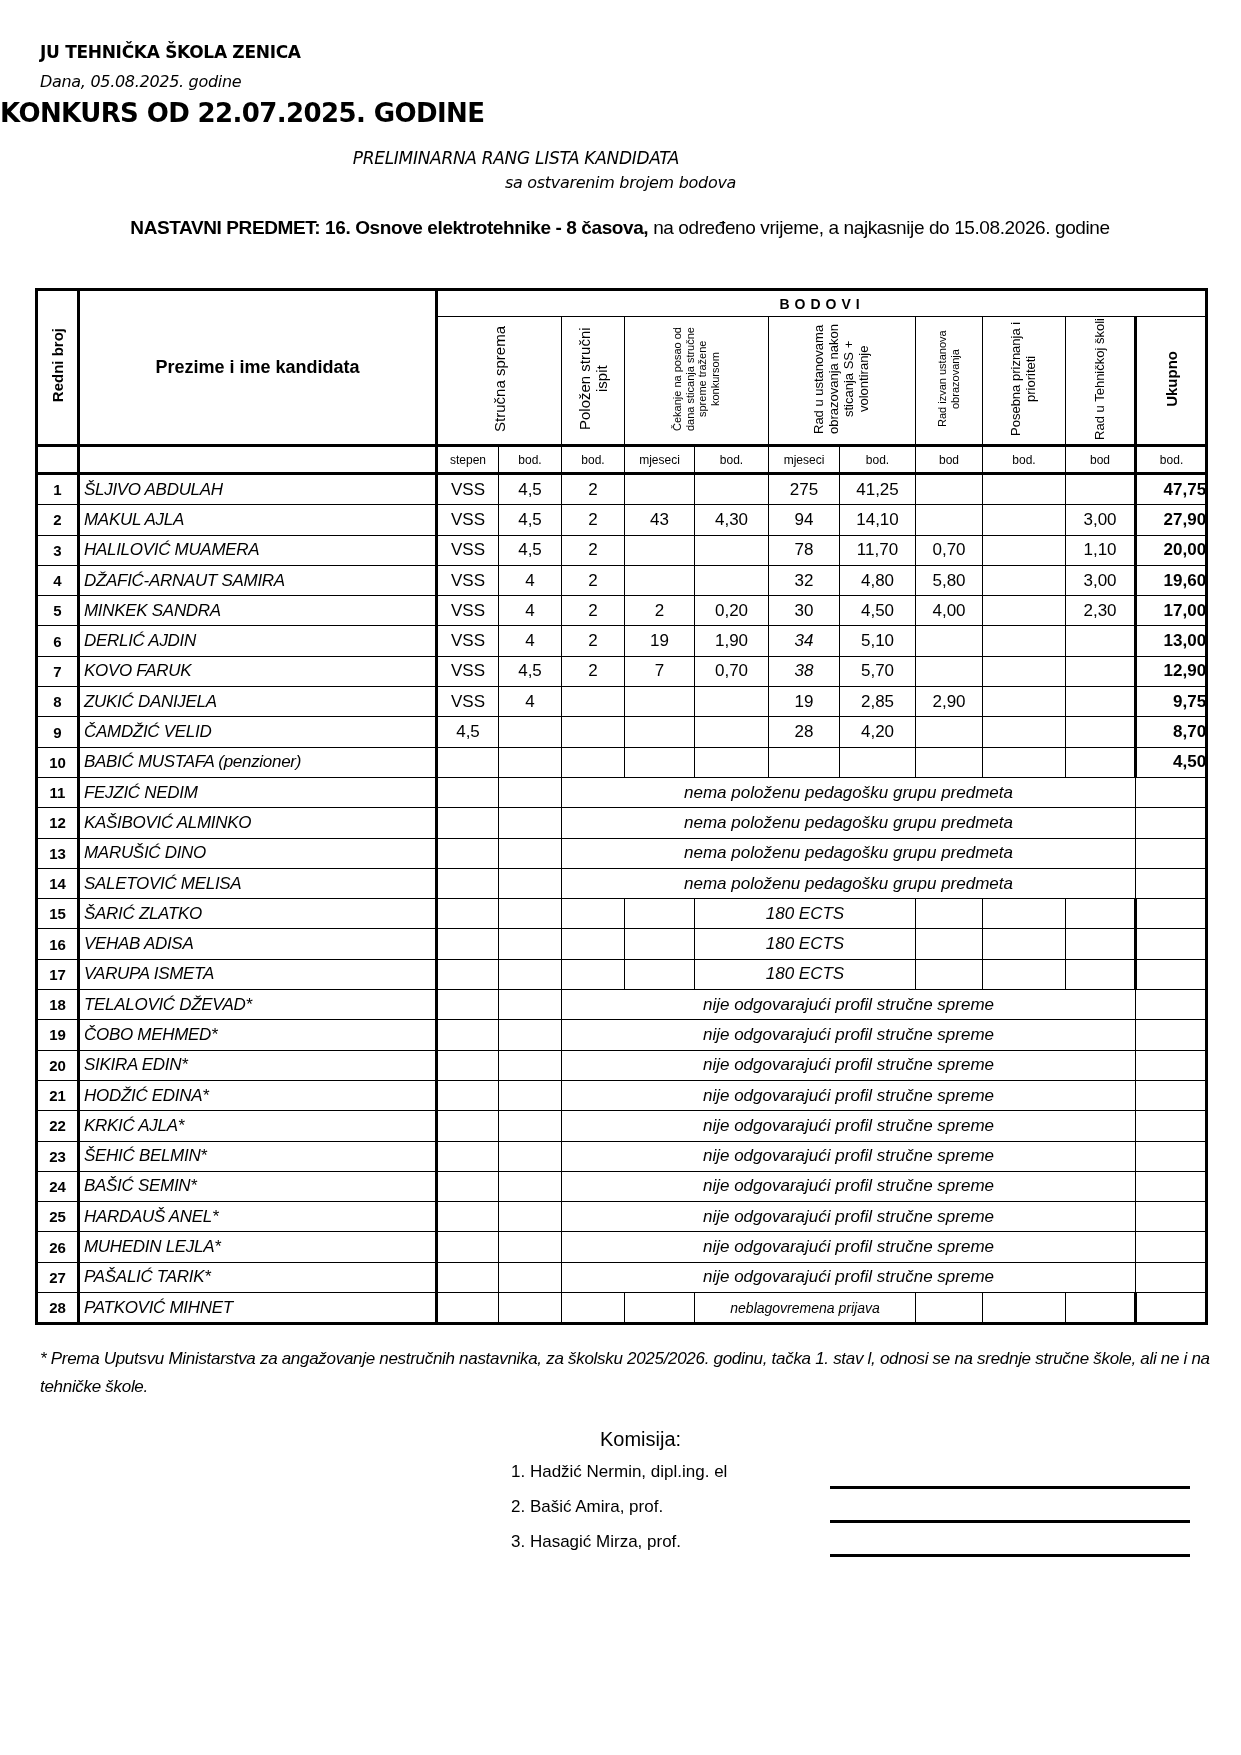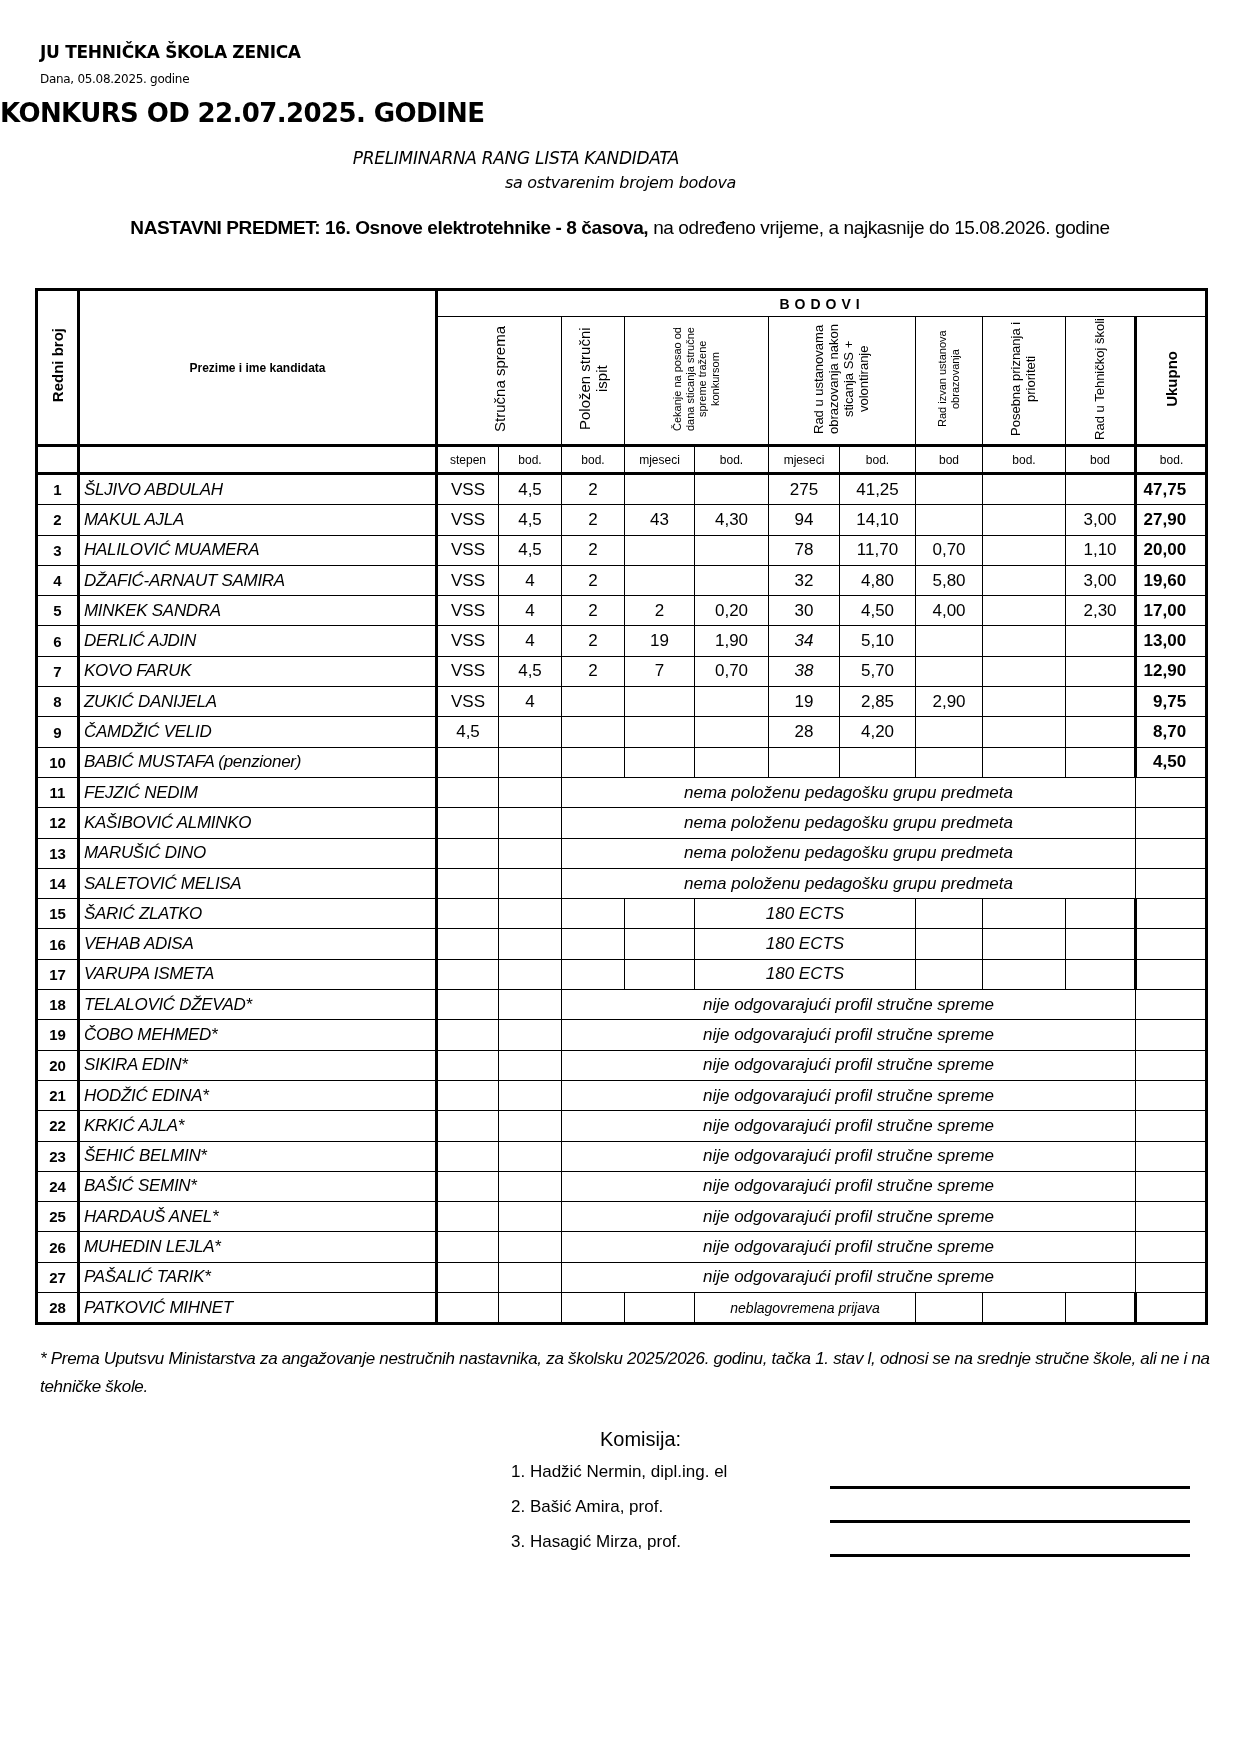--- a/index.html
+++ b/index.html
@@ -1,41 +1,41 @@
 <!DOCTYPE html>
 <html><head>
 <meta charset="utf-8">
 <style>
   html, body { margin: 0; padding: 0; background: #ffffff; }
   body { width: 1241px; height: 1755px; position: relative; font-family: "Liberation Sans", sans-serif; color: #000; }
   .page { position: absolute; left: 0; top: 0; width: 1241px; height: 1755px; }
   .school { position: absolute; left: 40px; top: 42px; font-family: "DejaVu Sans", sans-serif; font-weight: bold; font-size: 17px; letter-spacing: -0.3px; }
-  .date { position: absolute; left: 40px; top: 72px; font-family: "DejaVu Sans", sans-serif; font-size: 12px; letter-spacing: -0.3px; }
+  .date { position: absolute; left: 40px; top: 72px; font-family: "DejaVu Sans", sans-serif; font-style: italic; font-size: 16px; letter-spacing: -0.3px; }
   .title { position: absolute; left: 0; width: 1241px; top: 98px; text-align: left; font-family: "DejaVu Sans", sans-serif; font-weight: bold; font-size: 26px; letter-spacing: -0.6px; }
   .subtitle { position: absolute; left: 0; width: 1032px; top: 148px; text-align: center; font-family: "DejaVu Sans", sans-serif; font-style: italic; font-size: 17px; letter-spacing: -0.3px; }
   .subtitle2 { position: absolute; left: 0; width: 1241px; top: 173px; text-align: center; font-family: "DejaVu Sans", sans-serif; font-style: italic; font-size: 16px; letter-spacing: -0.3px; }
   .subject { position: absolute; left: 40px; width: 1160px; top: 212px; text-align: center; font-family: "Liberation Sans", sans-serif; font-size: 19px; line-height: 32px; letter-spacing: -0.4px; }
   .subject b { font-weight: bold; }
 
   table.rank { position: absolute; left: 35px; top: 288px; width: 1170px; border-collapse: collapse; table-layout: fixed; border: 3px solid #000; font-family: "Liberation Sans", sans-serif; }
   table.rank td, table.rank th { border: 1px solid #000; padding: 0; text-align: center; vertical-align: middle; overflow: hidden; white-space: nowrap; }
   .thick-r { border-right: 3px solid #000 !important; }
   .thick-l { border-left: 3px solid #000 !important; }
   .thick-b { border-bottom: 3px solid #000 !important; }
   .bodovi-head { height: 25px; font-weight: bold; font-size: 14px; letter-spacing: 5px; }
   .vhead { height: 126px; font-size: 13px; font-weight: normal; }
   .vtext { display: inline-block; writing-mode: vertical-rl; transform: rotate(180deg); white-space: normal; line-height: 1.15; text-align: center; max-height: 124px; }
   .vtext.small { font-size: 11px; }
   .vtext.bold { font-weight: bold; font-size: 15px; }
-  .namehead { font-weight: bold; font-size: 12px; }
+  .namehead { font-weight: bold; font-size: 18px; }
   .unit-row td { height: 25px; font-size: 12px; }
   .data-row td { height: 29.3px; font-size: 17px; }
   .data-row td.num { font-weight: bold; font-size: 15px; }
   .data-row td.name { text-align: left; padding-left: 4px; font-weight: normal; font-style: italic; font-size: 17px; letter-spacing: -0.3px; }
-  .data-row td.total { font-weight: bold; font-size: 17px; text-align: right; padding-right: 20px; }
+  .data-row td.total { font-weight: bold; font-size: 17px; text-align: right; padding-right: 0; }
   .data-row td.ital { font-style: italic; }
   .data-row td.note { font-style: italic; font-size: 17px; }
   .data-row td.note-small { font-style: italic; font-size: 14px; }
 
   .footnote { position: absolute; left: 40px; width: 1170px; top: 1345px; font-family: "Liberation Sans", sans-serif; font-style: italic; font-size: 17px; line-height: 28px; letter-spacing: -0.3px; }
   .komisija { position: absolute; left: 600px; top: 1428px; font-size: 20px; font-family: "Liberation Sans", sans-serif; }
   .member { position: absolute; left: 496px; font-size: 17px; font-family: "Liberation Sans", sans-serif; margin-left: 15px; }
   .sigline { position: absolute; left: 830px; width: 360px; height: 3px; background: #000; }
 </style>
 </head>

